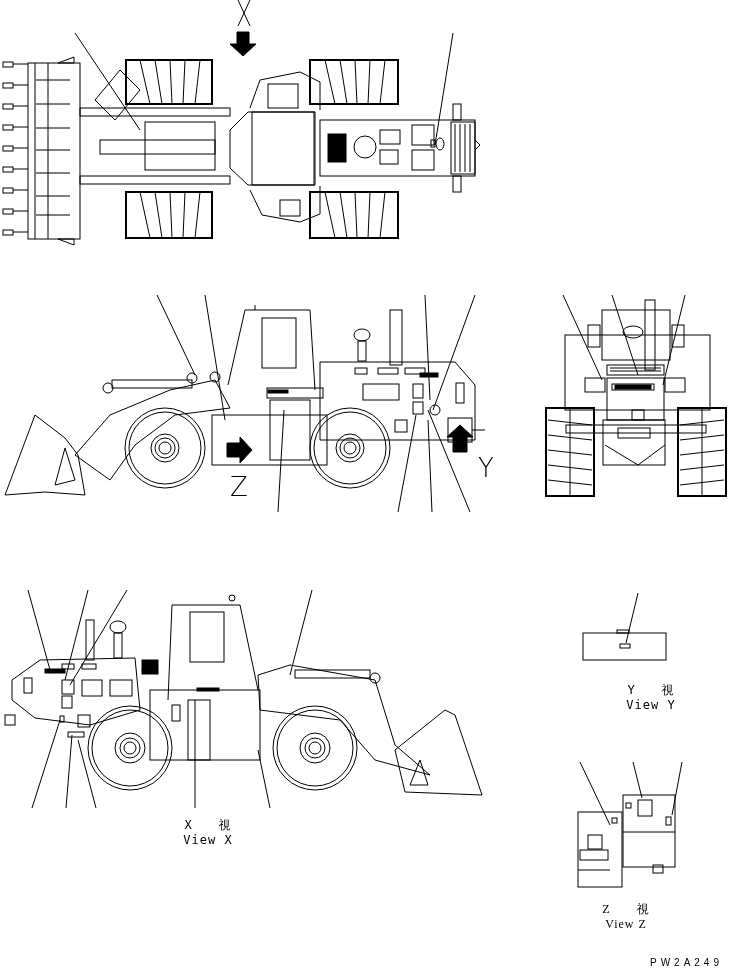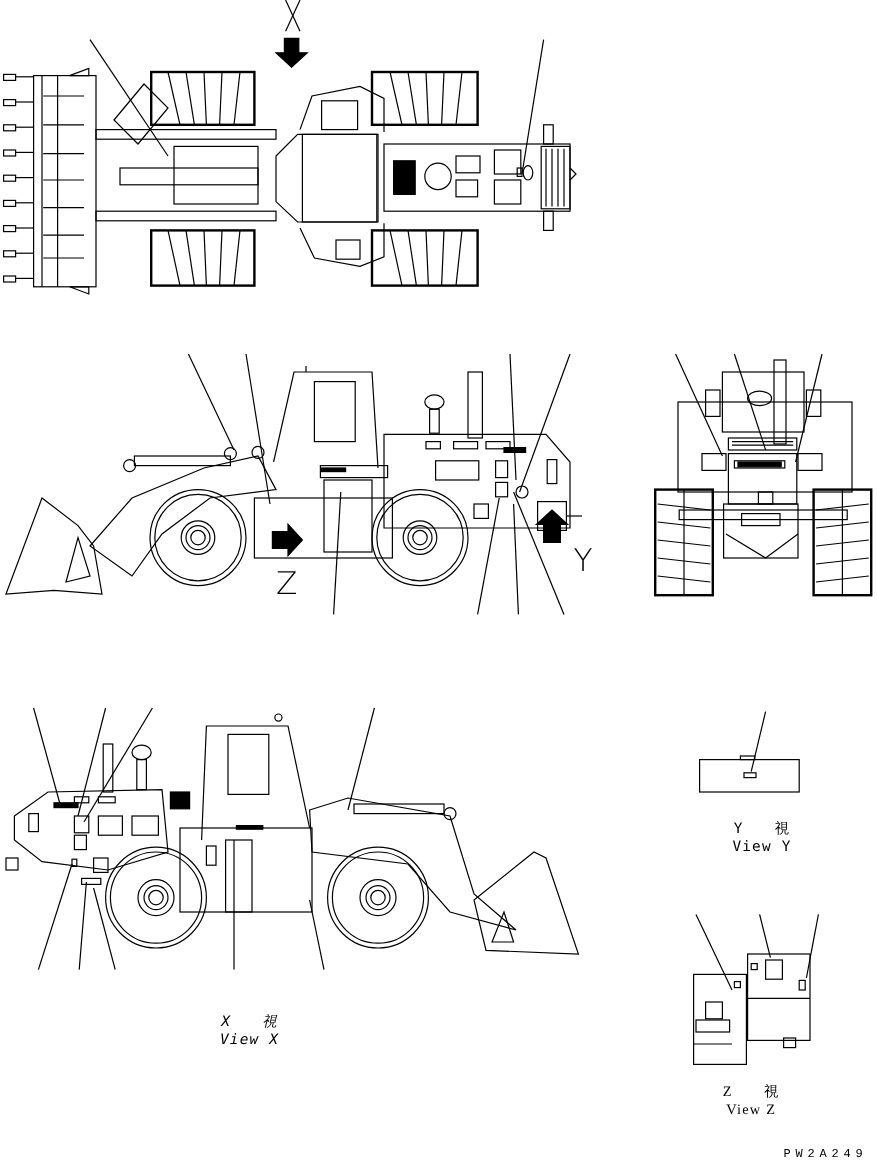--- a/index.html
+++ b/index.html
@@ -7,21 +7,21 @@
          font-family: "DejaVu Sans Mono", monospace; color: #000; }
   svg.view { position: absolute; overflow: visible; }
   svg .ln { stroke: #000; stroke-width: 1; fill: none; }
   svg .th { stroke: #000; stroke-width: 2; fill: none; }
   svg .fb { fill: #000; stroke: #000; }
   .cap { position: absolute; text-align: center; font-family: "DejaVu Sans Mono", monospace;
          font-size: 12px; line-height: 15px; letter-spacing: 1px; }
   .cap span { display: block; }
   .letter { position: absolute; font-family: "DejaVu Sans", sans-serif; font-size: 26px;
             font-weight: 200; color: #000; line-height: 26px; }
-  .code { position: absolute; right: 8px; bottom: 6px; font-family: Liberation Mono, monospace;
+  .code { position: absolute; right: 8px; bottom: 6px; font-family: Liberation Sans, sans-serif;
           font-size: 10px; letter-spacing: 4px; margin-left: 42px; }
 </style>
 </head>
 <body>
 
 <svg class="view" style="left:0;top:0" width="500" height="260" viewBox="0 0 500 260">
 
   <line class="ln" x1="75" y1="33" x2="140" y2="130"></line>
   <line class="ln" x1="453" y1="33" x2="435" y2="145"></line>
 
@@ -321,32 +321,32 @@
     <circle class="ln" cx="315" cy="168" r="6"></circle>
   </g>
 
   <path class="ln" d="M258,95 L290,85 L375,100 L395,165 L430,195 L375,180 L340,140 L260,130 Z"></path>
   <rect class="ln" x="295" y="90" width="75" height="8"></rect>
   <circle class="ln" cx="375" cy="98" r="5"></circle>
   <polygon class="ln" points="395,170 445,130 455,135 482,215 405,212"></polygon>
   <polygon class="ln" points="410,205 420,180 428,205"></polygon>
   <rect class="ln" x="5" y="135" width="10" height="10"></rect>
 </svg>
-<div class="cap" style="left:163px;top:844px;width:90px;font-style:italic;">
+<div class="cap" style="left:163px;top:818px;width:90px;">
   <span>X　　視</span>
   <span>View X</span>
 </div>
 
 <svg class="view" style="left:560px;top:580px" width="171" height="90" viewBox="0 0 171 90">
   <line class="ln" x1="78" y1="13" x2="66" y2="63"></line>
   <rect class="ln" x="23" y="53" width="83" height="27"></rect>
   <rect class="ln" x="57" y="50" width="12" height="3"></rect>
   <rect class="ln" x="60" y="64" width="10" height="4"></rect>
 </svg>
-<div class="cap" style="left:595px;top:683px;width:80px;">
+<div class="cap" style="left:611px;top:683px;width:80px;">
   <span>Y　　視</span>
   <span>View Y</span>
 </div>
 
 <svg class="view" style="left:560px;top:750px" width="171" height="150" viewBox="0 0 171 150">
   <g class="ln">
     <line x1="20" y1="12" x2="50" y2="75"></line>
     <line x1="73" y1="12" x2="82" y2="48"></line>
     <line x1="122" y1="12" x2="112" y2="65"></line>
   </g>

